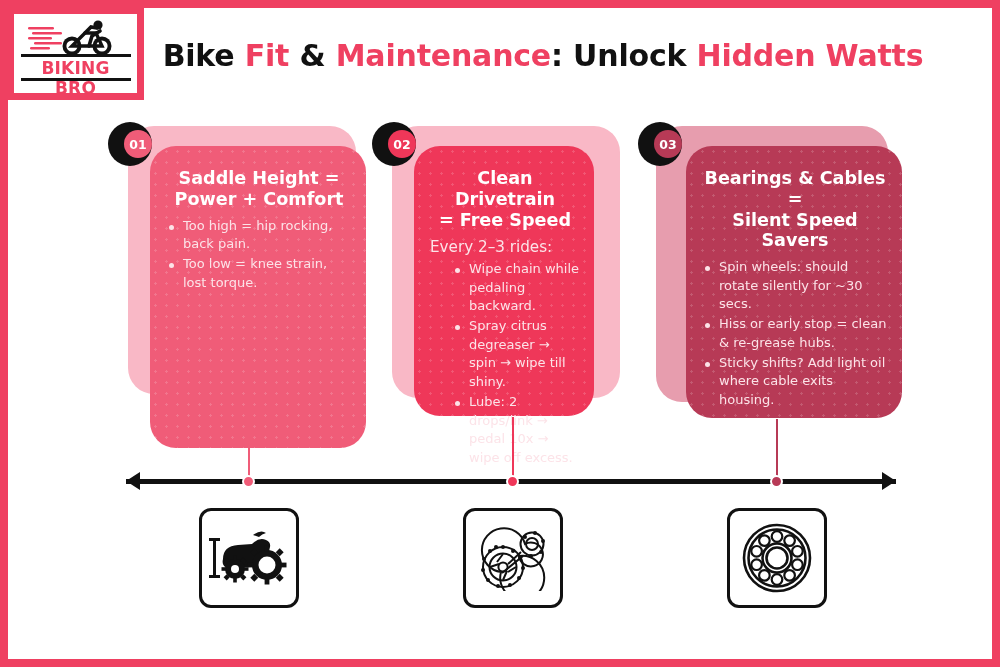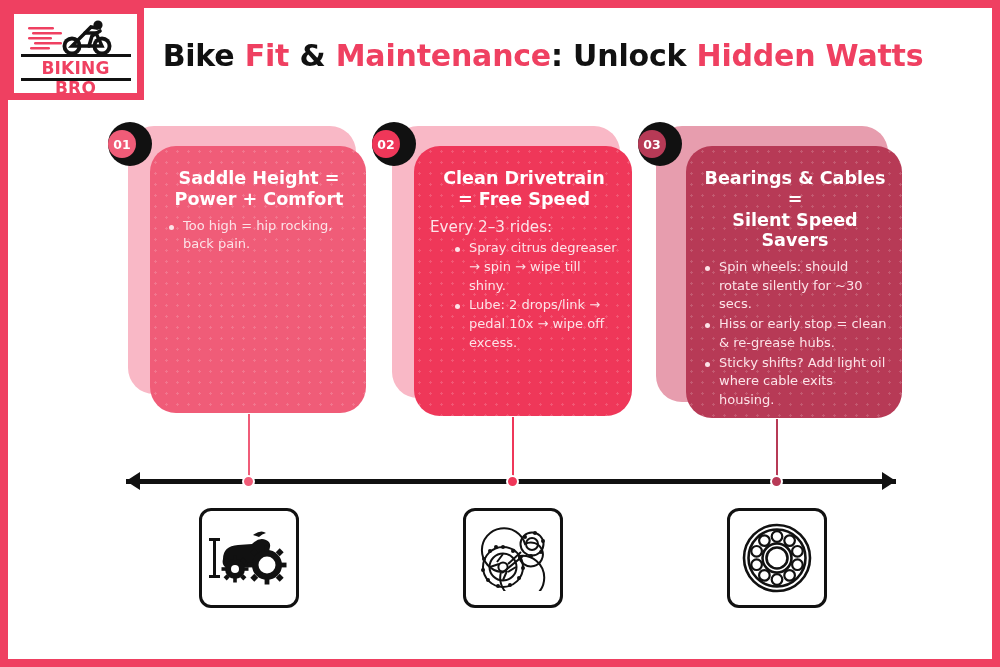--- a/index.html
+++ b/index.html
@@ -131,21 +131,21 @@
   .indent { margin-left: 22px; }
 
   
   .badge {
     position: absolute;
     width: 44px; height: 44px;
     border-radius: 50%;
     background: #111111;
     display: flex;
     align-items: center;
-    justify-content: flex-start;
+    justify-content: flex-end;
     z-index: 6;
   }
   .badge-inner {
     width: 28px; height: 28px;
     border-radius: 50%;
     display: flex;
     align-items: center;
     justify-content: center;
     font-size: 12.5px;
     font-weight: 700;
@@ -226,43 +226,45 @@
       <div class="logo-rule" id="logo-rule-top"></div>
       <div id="logo-word">BIKING BRO</div>
       <div class="logo-rule" id="logo-rule-bot"></div>
     </div>
   </div>
 
   <div id="title"><span>Bike </span><span class="hl">Fit</span><span> &amp; </span><span class="hl">Maintenance</span><span>: Unlock </span><span class="hl">Hidden Watts</span></div>
 
   <div class="card-group" style="left:120px; top:118px;">
     <div class="card-back" style="width: 228px; height: 268px; background-color: rgb(249, 184, 198);"></div>
-    <div class="card-main" id="card-main-1" style="left: 22px; top: 20px; width: 216px; height: 267px; background-color: rgb(240, 92, 120);">
+    <div class="card-main" id="card-main-1" style="left: 22px; top: 20px; width: 216px; height: 302px; background-color: rgb(240, 92, 120);">
       <div class="card-title">
         <div>Saddle Height =</div>
         <div>Power + Comfort</div>
       </div>
       <ul class="card-list">
         <li>Too high = hip rocking, back pain.</li>
+        <li>Too low = knee strain, lost torque.</li>
       </ul>
     </div>
     <div class="badge" style="left:-20px; top:-4px;">
       <div class="badge-inner" id="badge-inner-1" style="background-color: rgb(240, 92, 120);">01</div>
     </div>
   </div>
 
   <div class="card-group" style="left:384px; top:118px;">
     <div class="card-back" style="width: 228px; height: 272px; background-color: rgb(249, 184, 198);"></div>
-    <div class="card-main" id="card-main-2" style="left: 22px; top: 20px; width: 218px; height: 270px; background-color: rgb(239, 55, 89);">
+    <div class="card-main" id="card-main-2" style="left: 22px; top: 20px; width: 180px; height: 270px; background-color: rgb(239, 55, 89);">
       <div class="card-title">
         <div>Clean Drivetrain</div>
         <div>= Free Speed</div>
       </div>
       <div class="card-intro">Every 2–3 rides:</div>
       <ul class="card-list indent">
+        <li>Wipe chain while pedaling backward.</li>
         <li>Spray citrus degreaser → spin → wipe till shiny.</li>
         <li>Lube: 2 drops/link → pedal 10x → wipe off excess.</li>
       </ul>
     </div>
     <div class="badge" style="left:-20px; top:-4px;">
       <div class="badge-inner" id="badge-inner-2" style="background-color: rgb(239, 55, 89);">02</div>
     </div>
   </div>
 
   <div class="card-group" style="left:648px; top:118px;">

